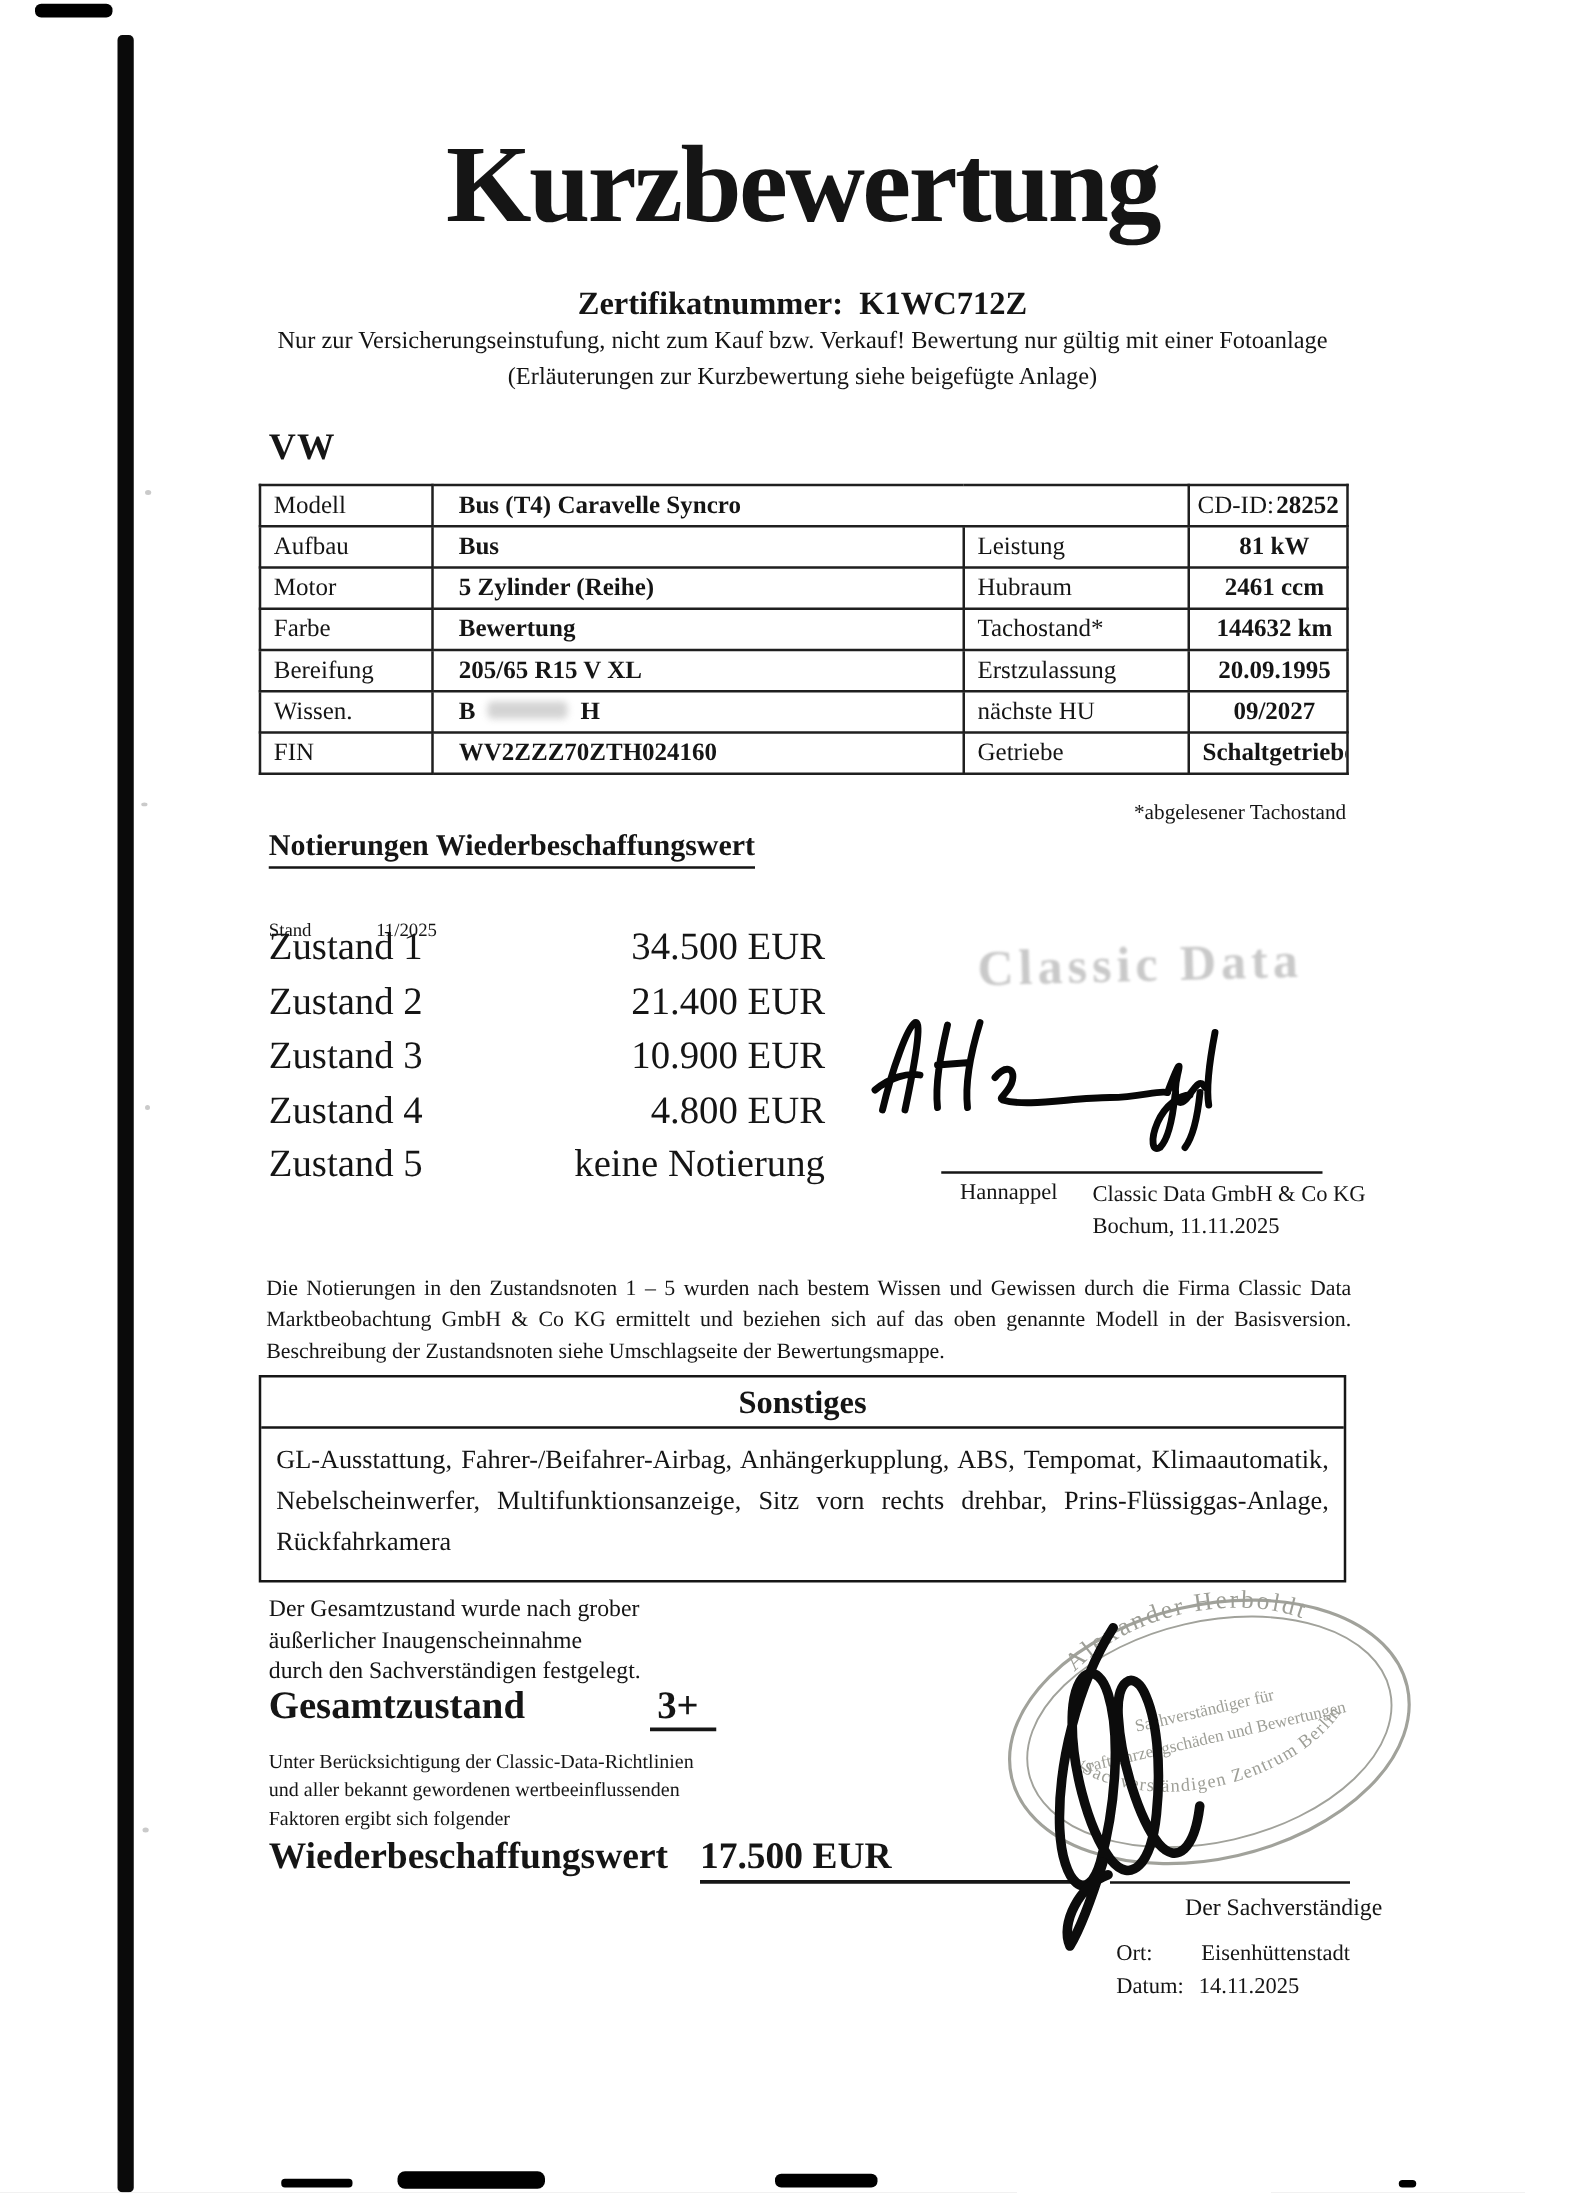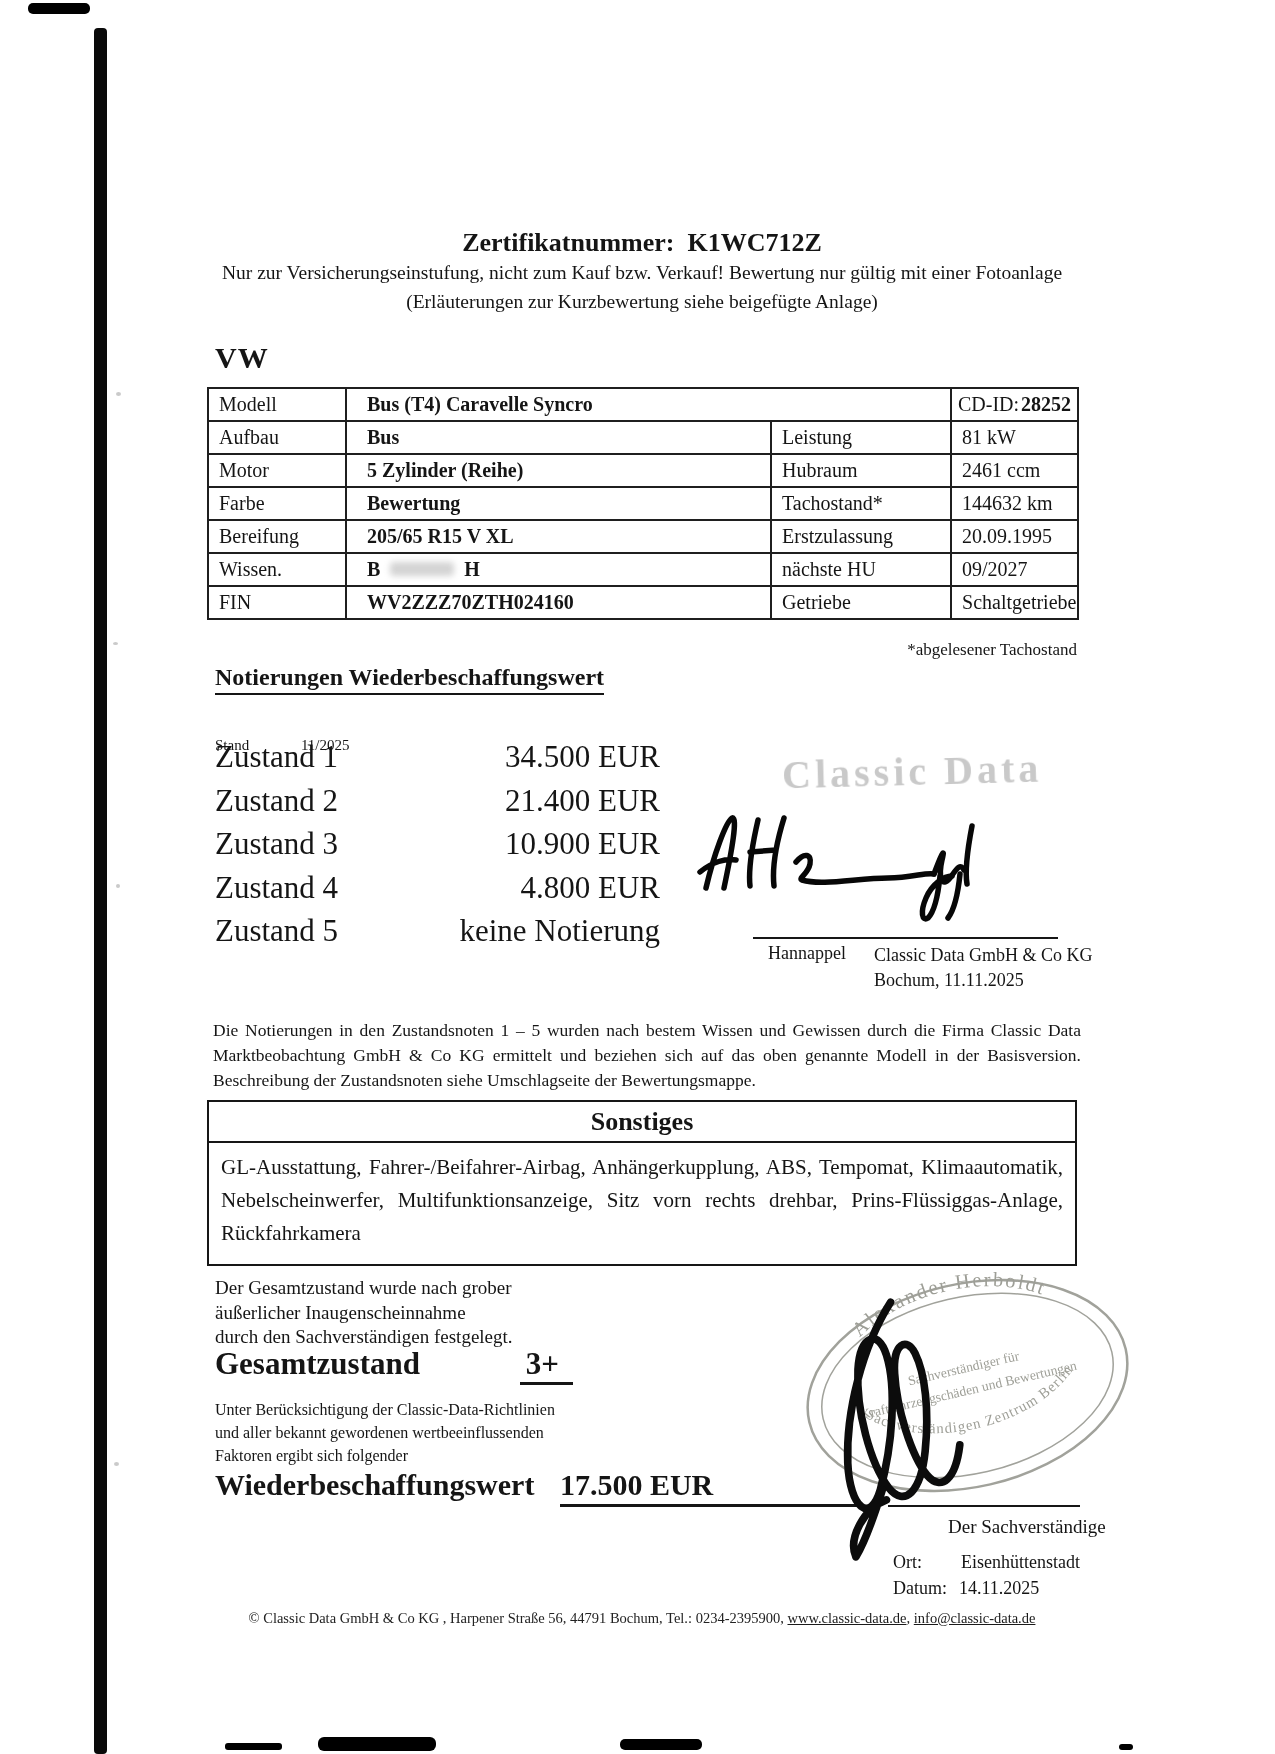--- a/index.html
+++ b/index.html
@@ -26,21 +26,21 @@
   .cert{position:absolute;left:207px;top:228px;width:870px;text-align:center;
     font-size:26px;font-weight:700;}
   .disc1{position:absolute;left:137px;top:262px;width:1010px;text-align:center;font-size:19.5px;}
   .disc2{position:absolute;left:207px;top:291px;width:870px;text-align:center;font-size:19.5px;}
   .make{position:absolute;left:215px;top:341px;font-size:30px;font-weight:700;letter-spacing:1px;}
   
   .spec{position:absolute;left:207px;top:387px;width:870px;border-collapse:collapse;table-layout:fixed;
     font-size:20px;}
   .spec td{border:2px solid #1f1f1f;height:31px;padding:0 10px;white-space:nowrap;overflow:hidden;vertical-align:middle;}
   .spec td.bold{font-weight:700;padding-left:20px;}
-  .spec td.v2{font-weight:400;text-align:left;padding-right:0;}
+  .spec td.v2{font-weight:700;text-align:center;padding-right:0;}
   .cdin{display:flex;justify-content:space-between;align-items:center;padding:0;}
   .cdin .cdval{font-weight:700;}
   .spec td.cd{padding:0 6px;}
   .smudge{display:inline-block;width:64px;height:14px;margin:0 10px;background:#9f9f9f;
     opacity:.45;filter:blur(3px);border-radius:4px;}
   .tacho-note{position:absolute;left:207px;top:640px;width:870px;text-align:right;font-size:17px;}
   
   .not-head{position:absolute;left:215px;top:664px;font-size:24px;font-weight:700;
     border-bottom:2.5px solid #151515;padding-bottom:2px;}
   .stand{position:absolute;left:215px;top:703px;font-size:15px;margin-top:34px;}
@@ -92,20 +92,21 @@
   <div class="mark-top"></div>
   <div class="mark-b1"></div>
   <div class="mark-b2"></div>
   <div class="mark-b3"></div>
   <div class="mark-b4"></div>
   <div class="speck" style="left:116px;top:392px;width:5px;height:4px;"></div>
   <div class="speck" style="left:113px;top:642px;width:5px;height:3px;"></div>
   <div class="speck" style="left:116px;top:884px;width:4px;height:4px;"></div>
   <div class="speck" style="left:114px;top:1462px;width:5px;height:4px;"></div>
 
+  <div class="title">Kurzbewertung</div>
   <div class="cert">
     <span>Zertifikatnummer:</span>&nbsp;
     <span>K1WC712Z</span>
   </div>
   <div class="disc1">Nur zur Versicherungseinstufung, nicht zum Kauf bzw. Verkauf! Bewertung nur gültig mit einer Fotoanlage</div>
   <div class="disc2">(Erläuterungen zur Kurzbewertung siehe beigefügte Anlage)</div>
 
   <div class="make">VW</div>
 
   <table class="spec">
@@ -280,17 +281,14 @@
   <div class="role">Der Sachverständige</div>
   <div class="ort-row">
     <span class="lab">Ort:</span>
     <span>Eisenhüttenstadt</span>
   </div>
   <div class="datum-row">
     <span class="lab">Datum:</span>
     <span>14.11.2025</span>
   </div>
 
-  <div class="footer">
-    <span>© Classic Data GmbH &amp; Co KG , Harpener Straße 56, 44791 Bochum, Tel.: 0234-2395900, </span><a class="flink">www.classic-data.de</a><span>, </span><a class="flink">info@classic-data.de</a>
-  </div>
 
 </div>
 
 </body></html>

